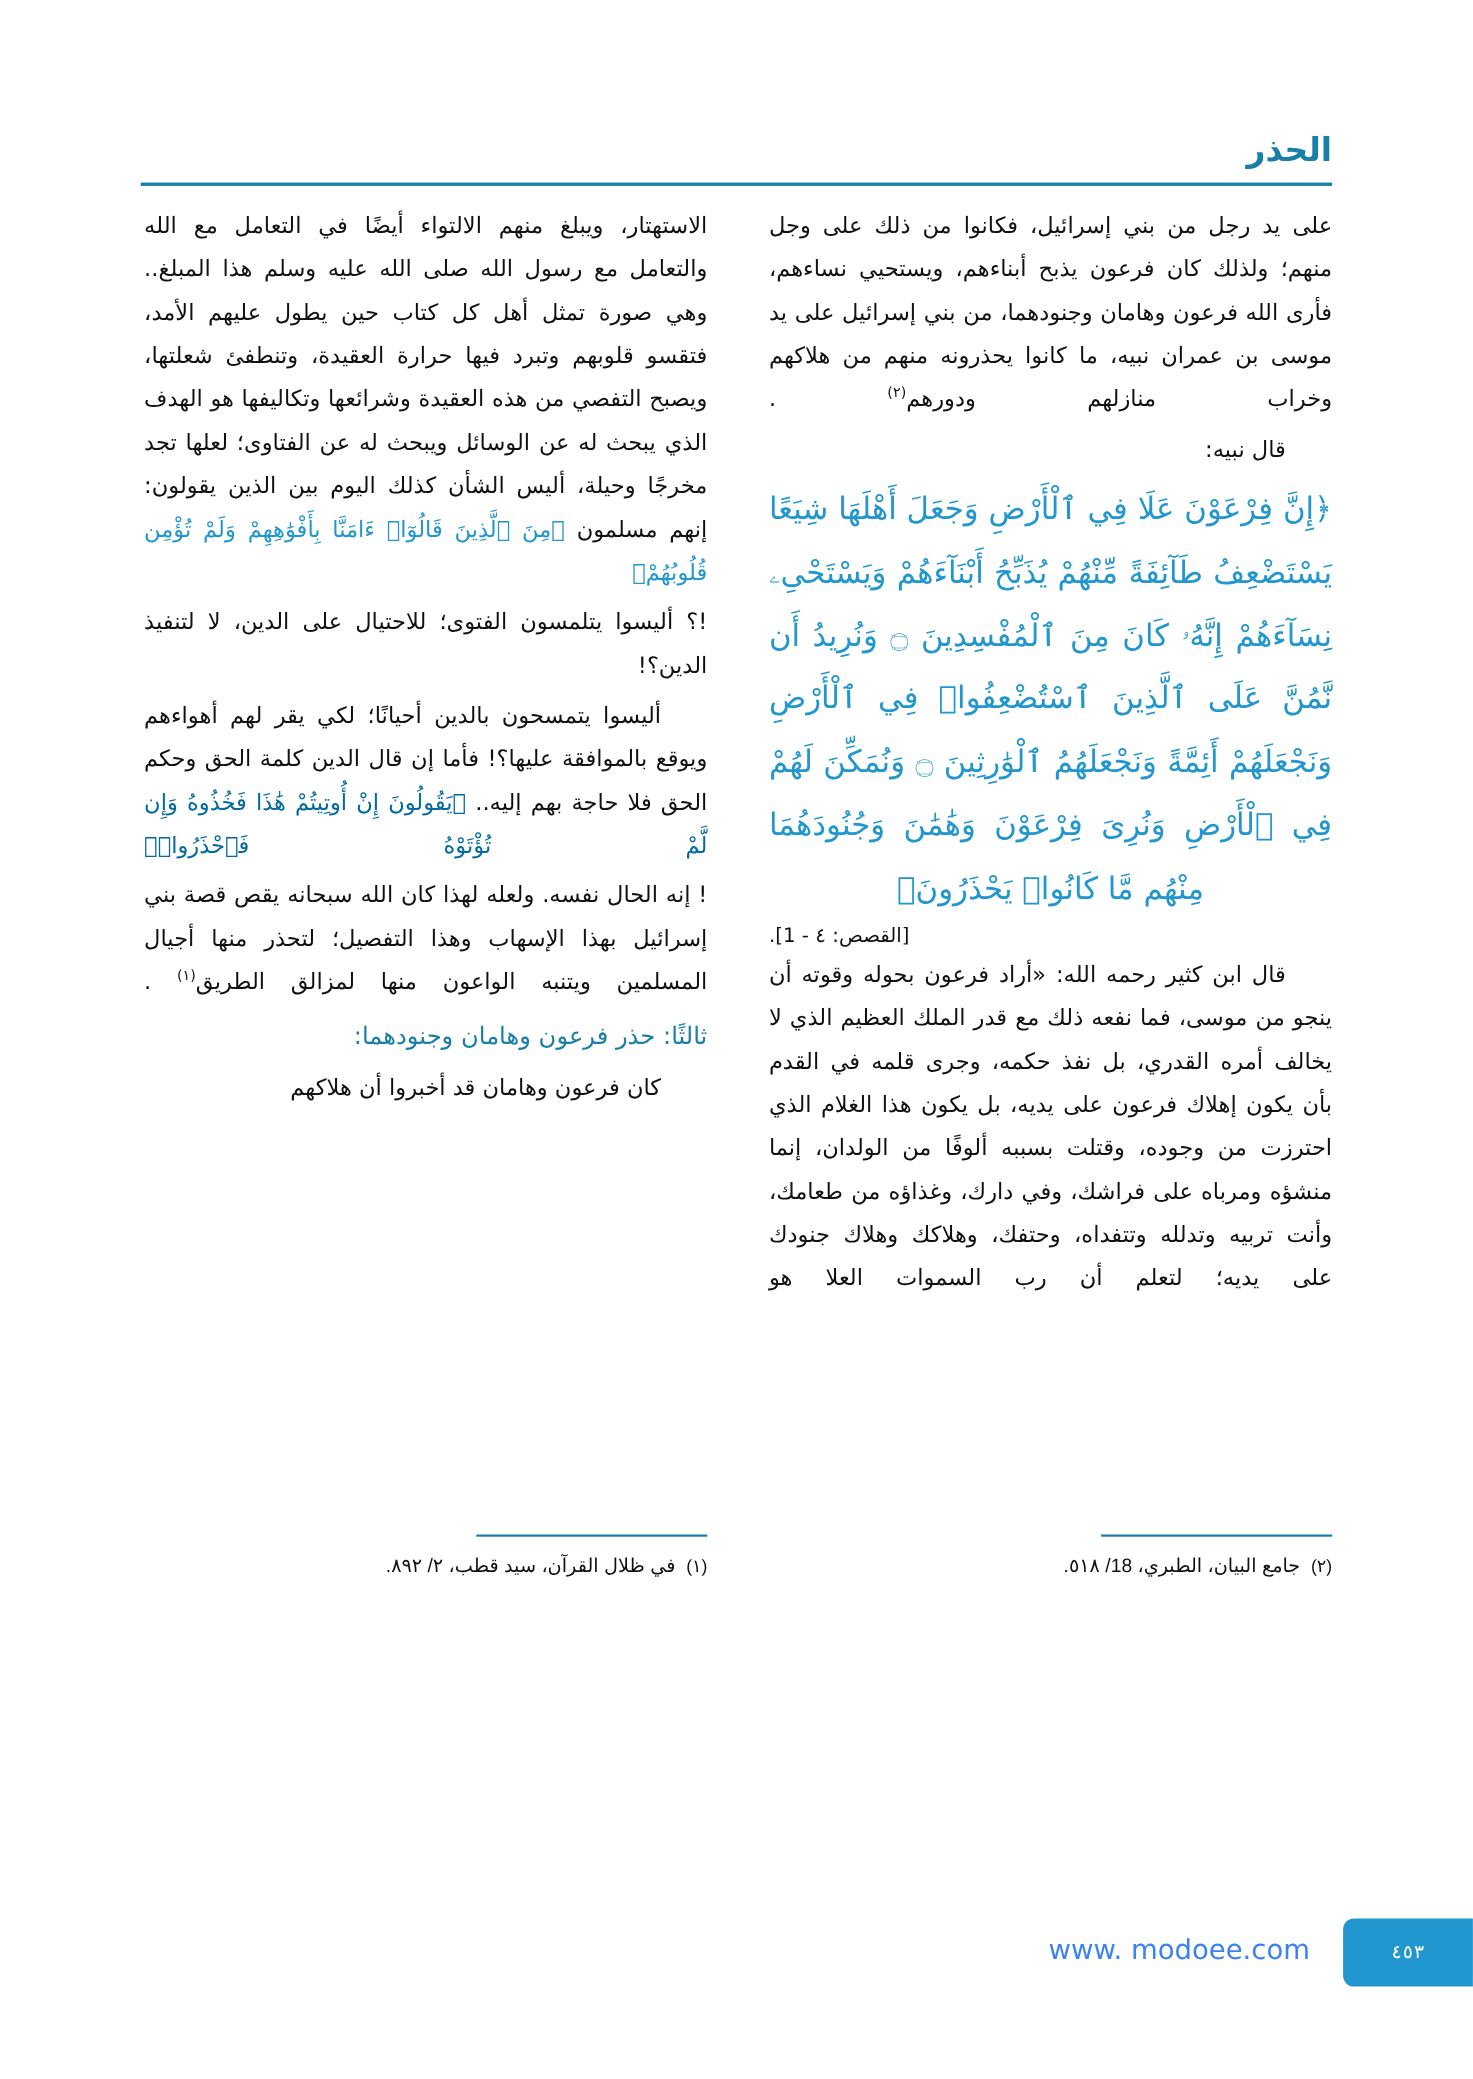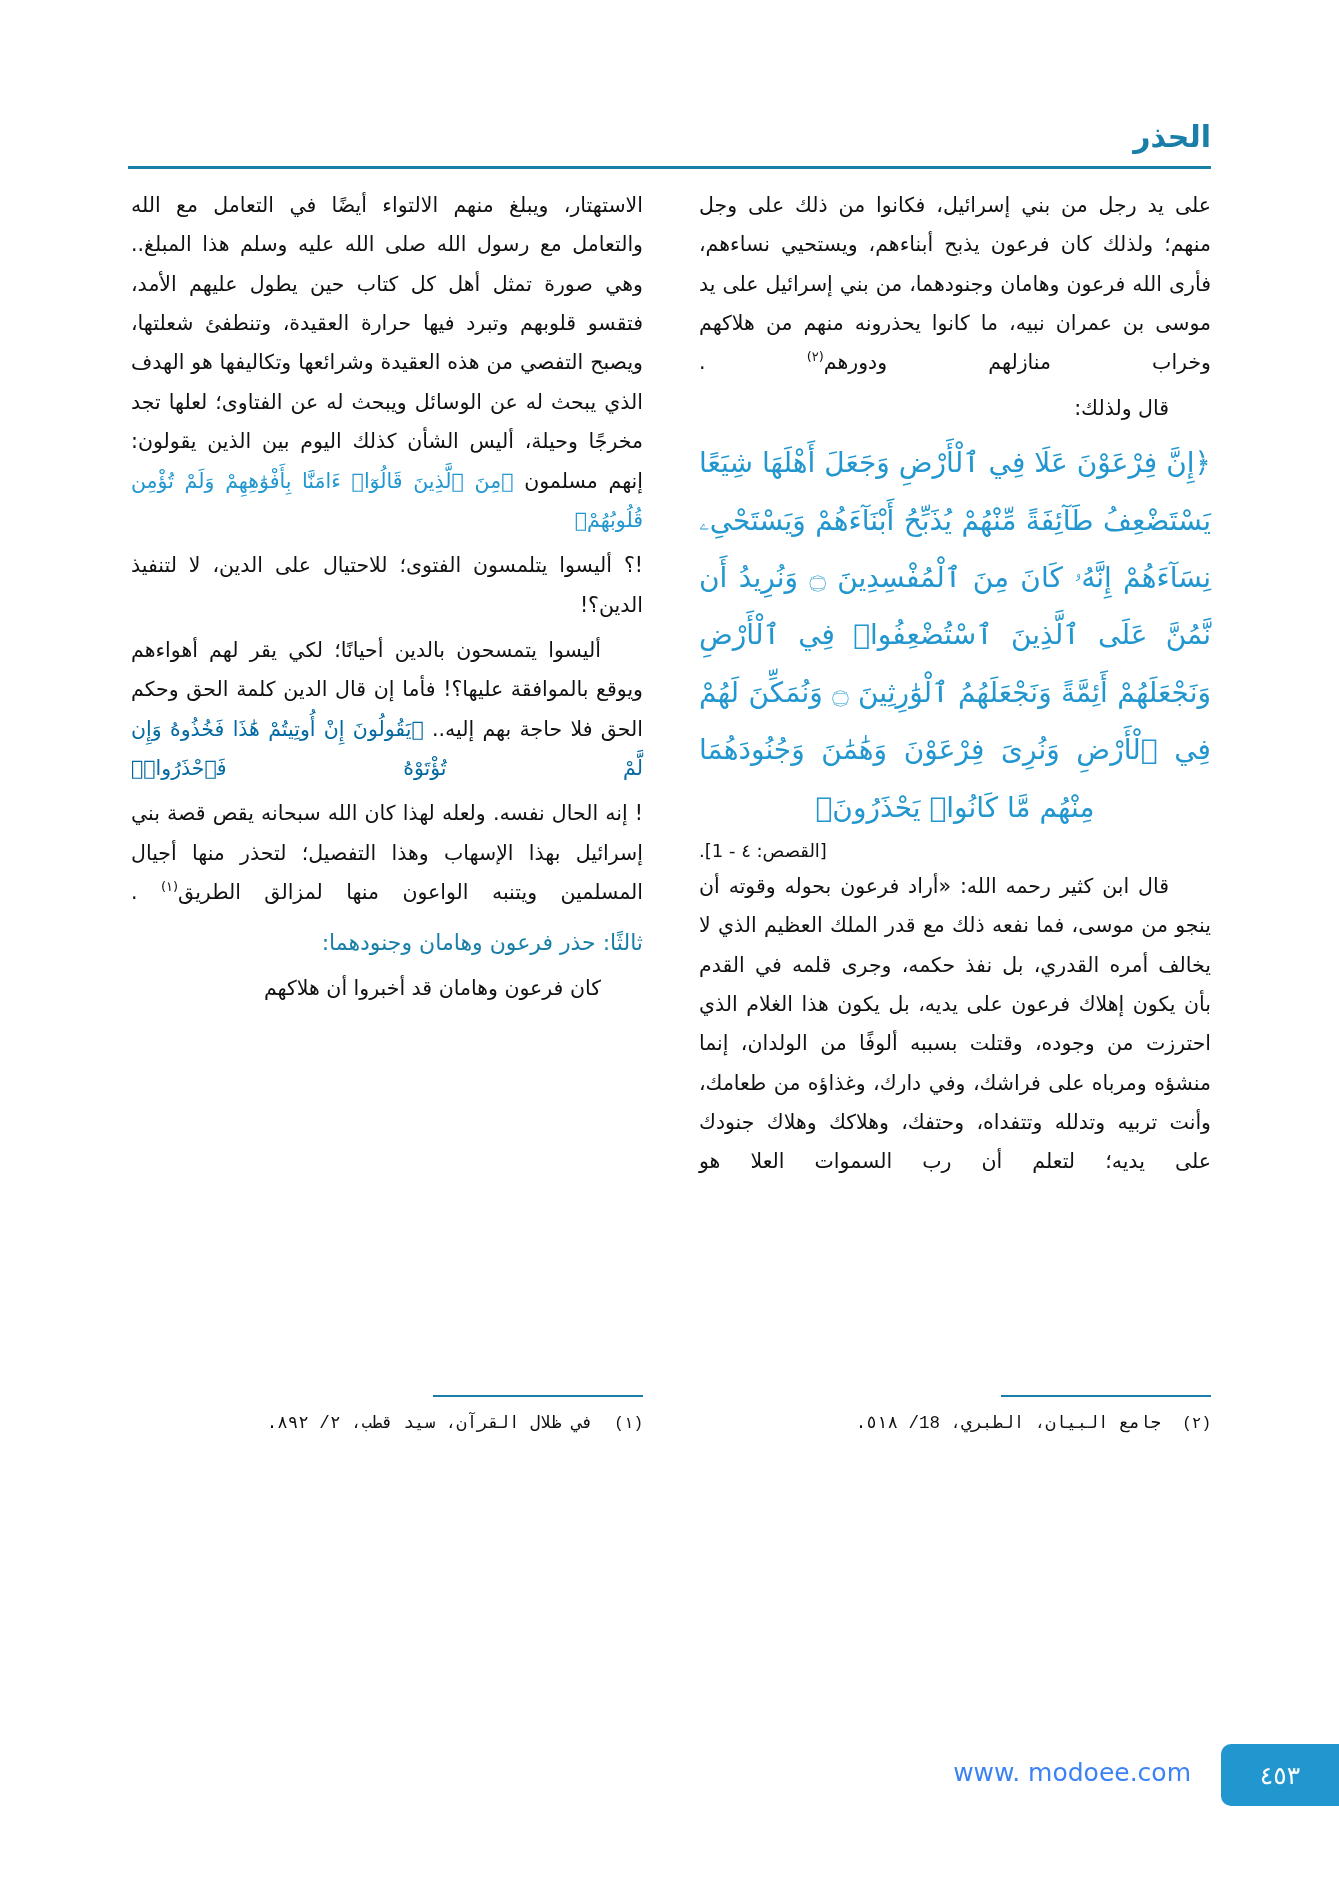--- a/index.html
+++ b/index.html
@@ -134,21 +134,21 @@
   }
   .fn-rule {
     position: absolute;
     top: 0;
     right: 0;
     width: 210px;
     height: 2px;
     background: #1a7fa8;
   }
   .fn-text {
-    font-family: Liberation Mono, monospace;
+    font-family: Liberation Sans, sans-serif;
     font-size: 17.5px;
     color: #111111;
     text-align: right;
     line-height: 1.6;
   }
   .fn-num {
     font-size: 16px;
   }
 
   
@@ -166,22 +166,22 @@
     width: 118px;
     height: 62px;
     background: #2196cf;
     border-top-left-radius: 10px;
     border-bottom-left-radius: 10px;
     display: flex;
     align-items: center;
     justify-content: center;
   }
   .page-number {
-    font-family: Liberation Sans, sans-serif;
-    font-size: 25px;
+    font-family: Liberation Mono, monospace;
+    font-size: 17px;
     color: #ffffff;
     letter-spacing: 1px;
   }
   .site-url {
     position: absolute;
     right: 148px;
     top: 14px;
     font-family: "DejaVu Sans", sans-serif;
     font-size: 25px;
     color: #3b82f6;
@@ -196,21 +196,21 @@
   <div class="header">
     <div class="header-title">الحذر</div>
     <div class="header-rule"></div>
   </div>
 
   <div class="columns">
 
     <div class="col">
       <p class="body"><span>على يد رجل من بني إسرائيل، فكانوا من ذلك على وجل منهم؛ ولذلك كان فرعون يذبح أبناءهم، ويستحيي نساءهم، فأرى الله فرعون وهامان وجنودهما، من بني إسرائيل على يد موسى بن عمران نبيه، ما كانوا يحذرونه منهم من هلاكهم وخراب منازلهم ودورهم</span><span class="sup">(٢)</span><span> .</span></p>
 
-      <p class="body indent last">قال ولذلك:</p>
+      <p class="body indent last">قال نبيه:</p>
 
       <div class="quran">﴿إِنَّ فِرْعَوْنَ عَلَا فِي ٱلْأَرْضِ وَجَعَلَ أَهْلَهَا شِيَعًا يَسْتَضْعِفُ طَآئِفَةً مِّنْهُمْ يُذَبِّحُ أَبْنَآءَهُمْ وَيَسْتَحْىِۦ نِسَآءَهُمْ إِنَّهُۥ كَانَ مِنَ ٱلْمُفْسِدِينَ ۝ وَنُرِيدُ أَن نَّمُنَّ عَلَى ٱلَّذِينَ ٱسْتُضْعِفُوا۟ فِي ٱلْأَرْضِ وَنَجْعَلَهُمْ أَئِمَّةً وَنَجْعَلَهُمُ ٱلْوَٰرِثِينَ ۝ وَنُمَكِّنَ لَهُمْ فِي ٱلْأَرْضِ وَنُرِىَ فِرْعَوْنَ وَهَٰمَٰنَ وَجُنُودَهُمَا مِنْهُم مَّا كَانُوا۟ يَحْذَرُونَ﴾</div>
 
       <div class="ref ref-line">[القصص: ٤ - 1].</div>
 
       <p class="body indent">قال ابن كثير رحمه الله: «أراد فرعون بحوله وقوته أن ينجو من موسى، فما نفعه ذلك مع قدر الملك العظيم الذي لا يخالف أمره القدري، بل نفذ حكمه، وجرى قلمه في القدم بأن يكون إهلاك فرعون على يديه، بل يكون هذا الغلام الذي احترزت من وجوده، وقتلت بسببه ألوفًا من الولدان، إنما منشؤه ومرباه على فراشك، وفي دارك، وغذاؤه من طعامك، وأنت تربيه وتدلله وتتفداه، وحتفك، وهلاكك وهلاك جنودك على يديه؛ لتعلم أن رب السموات العلا هو</p>
     </div>
 
     <div class="col">
       <p class="body"><span>الاستهتار، ويبلغ منهم الالتواء أيضًا في التعامل مع الله والتعامل مع رسول الله صلى الله عليه وسلم هذا المبلغ.. وهي صورة تمثل أهل كل كتاب حين يطول عليهم الأمد، فتقسو قلوبهم وتبرد فيها حرارة العقيدة، وتنطفئ شعلتها، ويصبح التفصي من هذه العقيدة وشرائعها وتكاليفها هو الهدف الذي يبحث له عن الوسائل ويبحث له عن الفتاوى؛ لعلها تجد مخرجًا وحيلة، أليس الشأن كذلك اليوم بين الذين يقولون: إنهم مسلمون</span> <span class="quran-inline">﴿مِنَ ٱلَّذِينَ قَالُوٓا۟ ءَامَنَّا بِأَفْوَٰهِهِمْ وَلَمْ تُؤْمِن قُلُوبُهُمْ﴾</span></p>

